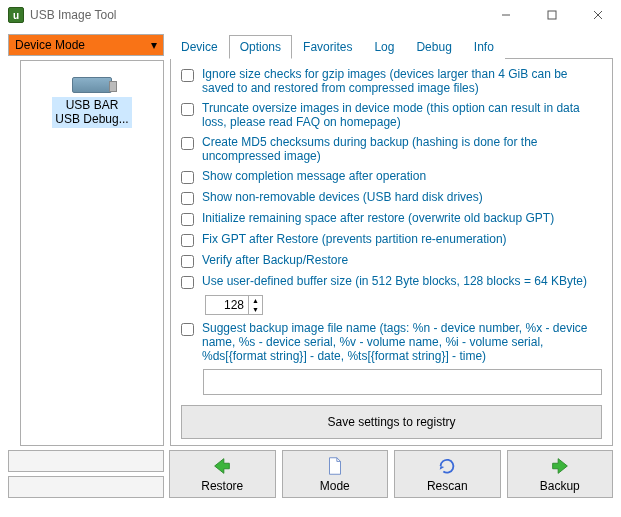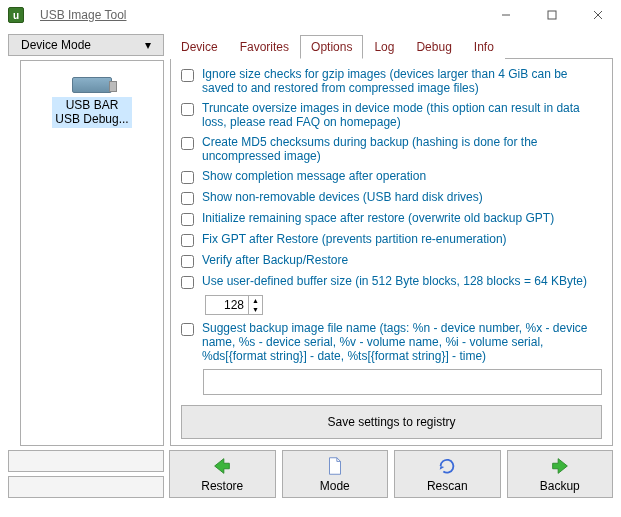--- a/index.html
+++ b/index.html
@@ -1,37 +1,37 @@
 <!DOCTYPE html>
 <html><head>
 <meta charset="utf-8">
 <style>
 * { box-sizing: border-box; margin: 0; padding: 0; font-family: "Segoe UI", Tahoma, sans-serif; font-size: 12px; }
 body { background: #fff; width: 621px; height: 517px; overflow: hidden; }
 
 .titlebar { height: 30px; display: flex; align-items: center; padding: 0 0 0 8px; background: #fff; }
 .titlebar .app-icon { width: 16px; height: 16px; background: #3a7a2a; border: 1px solid #2a5a1a; display: flex; align-items: center; justify-content: center; color: #fff; font-size: 10px; font-weight: bold; border-radius: 2px; }
-.titlebar .title { margin-left: 16px; color: #666; font-size: 12px; flex: 1; text-decoration: underline; }
+.titlebar .title { margin-left: 6px; color: #666; font-size: 12px; flex: 1; }
 .titlebar .winbtn { width: 46px; height: 30px; display: flex; align-items: center; justify-content: center; color: #555; }
 
 .client { padding: 4px 8px 8px 8px; height: calc(100% - 30px); display: flex; flex-direction: column; gap: 4px; }
 
 .top-row { display: flex; gap: 6px; height: 412px; }
 
 .left-col { width: 156px; display: flex; flex-direction: column; gap: 4px; }
-.mode-select { height: 22px; border: 1px solid #adadad; background: #e5e5e5; display: flex; align-items: center; justify-content: space-between; padding: 0 12px; }
+.mode-select { height: 22px; border: 1px solid #adadad; background: #f97316; display: flex; align-items: center; justify-content: space-between; padding: 0 6px; }
 .device-list { flex: 1; border: 1px solid #adadad; background: #fff; padding: 6px; display: flex; flex-direction: column; align-items: center; gap: 2px; margin-left: 12px; }
 .device-panel { display:flex; flex-direction:column; align-items:center; padding-top:10px; }
 .usb-icon { width: 40px; height: 16px; background: linear-gradient(#8ab0c8,#6a90a8); border: 1px solid #5a7a90; border-radius: 2px; position: relative; margin-bottom:4px;}
 .usb-icon::after { content:""; position:absolute; right:-6px; top:3px; width:6px; height:9px; background:#bbb; border:1px solid #888;}
 .device-label { font-size: 12px; color:#000; text-align:center; line-height:1.2; background:#cde8ff; padding:1px 3px;}
 
 .right-col { flex: 1; display: flex; flex-direction: column; }
 .tabs { display: flex; border-bottom: 1px solid #adadad; }
-.tab { padding: 4px 10px; border: 1px solid transparent; border-bottom: none; background: #fff; color: #7f1d1d; position: relative; top: 1px; }
+.tab { padding: 4px 10px; border: 1px solid transparent; border-bottom: none; background: #fff; color: #0369a1; position: relative; top: 1px; }
 .tab.active { border-color: #adadad; border-bottom: 1px solid #fff; background: #fff; }
 
 .tab-body { border: 1px solid #adadad; border-top: none; flex: 1; padding: 8px 10px 10px 10px; overflow: hidden; }
 
 .opt { display: flex; align-items: flex-start; gap: 8px; margin-bottom: 6px; }
 .opt input[type=checkbox] { width: 13px; height: 13px; margin-top: 2px; }
 .opt label { color: #0369a1; flex:1; }
 
 .spinner { display:inline-flex; align-items:center; border:1px solid #adadad; height:20px; margin-left:24px; }
 .spinner .val { width: 42px; text-align:right; padding-right:4px; }
@@ -86,22 +86,22 @@
           <div class="device-label">
             <span>USB BAR</span><br><span>USB Debug...</span>
           </div>
         </div>
       </div>
     </div>
 
     <div class="right-col">
       <div class="tabs">
         <div class="tab">Device</div>
+        <div class="tab active">Options</div>
         <div class="tab">Favorites</div>
-        <div class="tab active">Options</div>
         <div class="tab">Log</div>
         <div class="tab">Debug</div>
         <div class="tab">Info</div>
       </div>
       <div class="tab-body">
         <div class="opt">
             <input type="checkbox" style="">
             <label>Ignore size checks for gzip images (devices larger than 4 GiB can be saved to and restored from compressed image files)</label>
           </div>
         <div class="opt">

